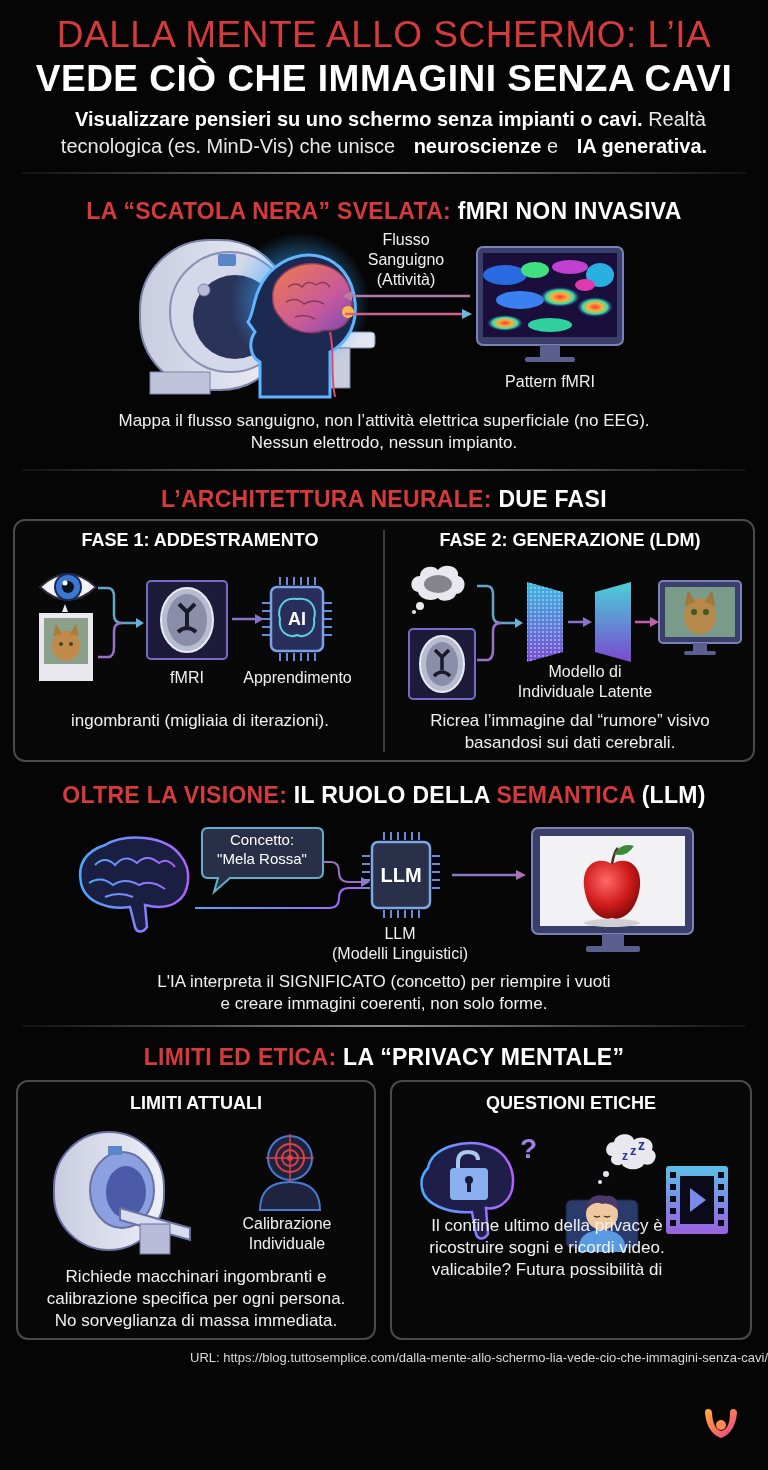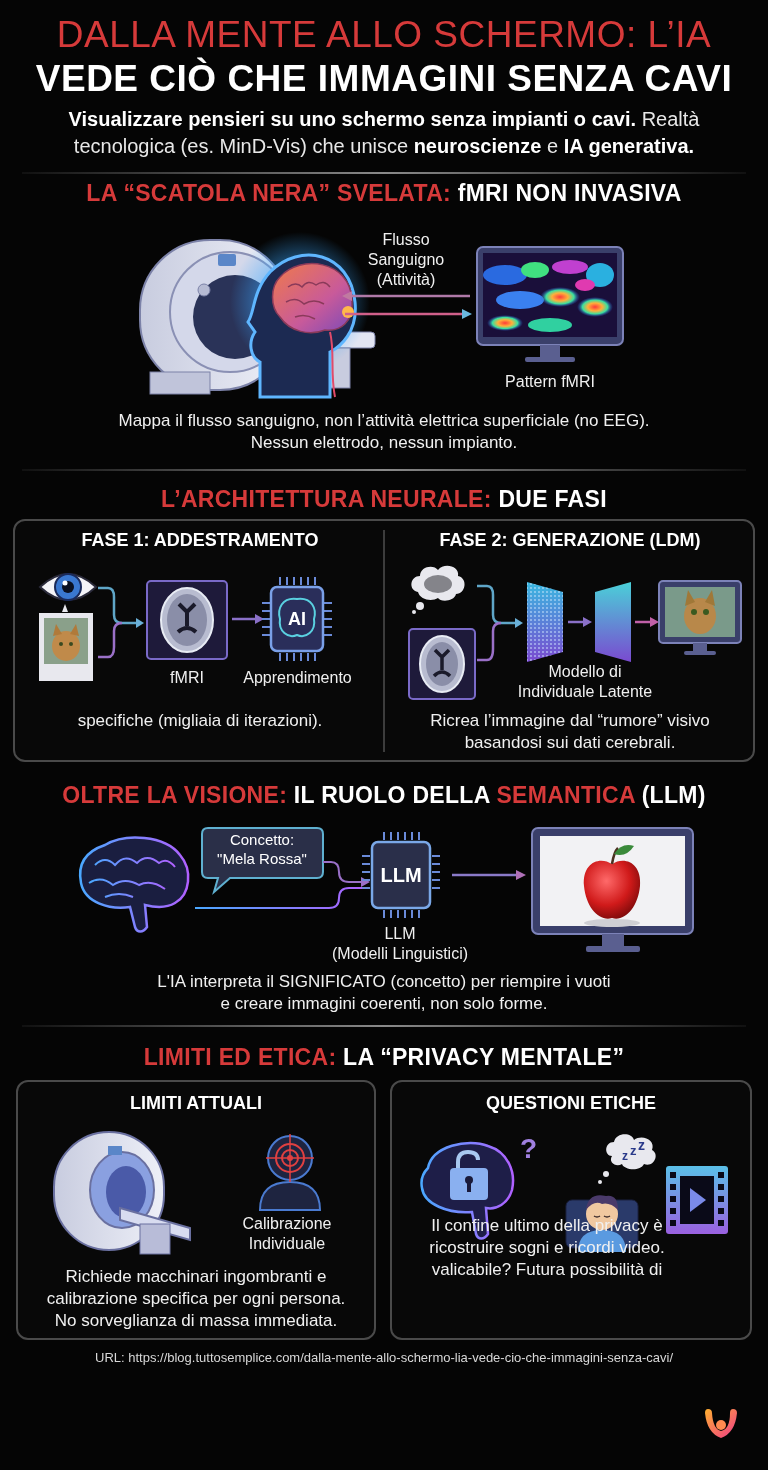--- a/index.html
+++ b/index.html
@@ -3,44 +3,44 @@
 <meta charset="utf-8">
 <style>
   * { box-sizing: border-box; margin: 0; padding: 0; }
   html, body { width: 768px; height: 1470px; background: #050505; overflow: hidden; }
   body { font-family: "Liberation Sans", "DejaVu Sans", sans-serif; color: #f2f2f2; position: relative; }
   .red { color: #d63a3a; }
   .white { color: #ffffff; }
   .title1 { position: absolute; top: 14px; left: 0; width: 768px; text-align: center; font-size: 37px; font-weight: normal; letter-spacing: 0.5px; color: #d63a3a; }
   .title2 { position: absolute; top: 58px; left: 0; width: 768px; text-align: center; font-size: 37px; font-weight: bold; letter-spacing: 0.5px; color: #fff; }
   .intro { position: absolute; top: 106px; left: 0; width: 768px; text-align: center; font-size: 20px; line-height: 27px; color: #e8e8e8; }
-  .intro b { color: #fff; }
+  .intro b { color: #fff; margin-left: 13px; }
   .divider { position: absolute; left: 22px; width: 724px; height: 2px; background: linear-gradient(90deg, rgba(120,120,120,0.1), #8a8a8a 50%, rgba(120,120,120,0.1)); }
   .sec-title { position: absolute; left: 0; width: 768px; text-align: center; font-size: 23px; font-weight: bold; letter-spacing: 0.3px; }
   .caption { position: absolute; text-align: center; font-size: 17px; line-height: 22px; color: #f0f0f0; }
   .label { position: absolute; text-align: center; font-size: 16px; line-height: 20px; color: #f0f0f0; }
   .panel { position: absolute; border: 2px solid #4a4a4a; border-radius: 12px; background: #080808; }
   .panel-title { position: absolute; text-align: center; font-size: 18px; font-weight: bold; color: #fff; }
   .vsep { position: absolute; width: 2px; background: #3c3c3c; }
   svg { position: absolute; overflow: visible; }
-  .url { position: absolute; top: 1350px; left: 0; width: 768px; text-align: center; font-size: 13px; color: #d8d8d8; }
+  .url { position: absolute; top: 1350px; left: 0; width: 768px; text-align: right; font-size: 13px; color: #d8d8d8; }
 </style>
 </head>
 <body>
 
 <div class="title1">DALLA MENTE ALLO SCHERMO: L’IA</div>
 <div class="title2">VEDE CIÒ CHE IMMAGINI SENZA CAVI</div>
 <div class="intro">
   <div><b>Visualizzare pensieri su uno schermo senza impianti o cavi.</b><span> Realtà</span></div>
   <div><span>tecnologica (es. MinD-Vis) che unisce </span><b>neuroscienze</b><span> e </span><b>IA generativa.</b></div>
 </div>
 
 <div class="divider" style="top:172px"></div>
 
-<div class="sec-title" style="top:180px">
+<div class="sec-title" style="top:198px">
   <span class="red">LA “SCATOLA NERA” SVELATA: </span><span class="white">fMRI NON INVASIVA</span>
 </div>
 
 <svg style="left:130px;top:232px" width="310" height="165" viewBox="0 0 310 165">
   <defs>
     <linearGradient id="mriG" x1="0" x2="1">
         <stop offset="0" stop-color="#c8ccdf"></stop>
         <stop offset="1" stop-color="#eef0f8"></stop>
       </linearGradient>
     <radialGradient id="glow" cx="0.5" cy="0.5" r="0.5">
@@ -181,21 +181,21 @@
       <line x1="62" y1="60" x2="70" y2="60"></line>
   </g>
   <rect x="9" y="12" width="52" height="64" rx="6" fill="#2a2e5a" stroke="#7aa0e8" stroke-width="2.5"></rect>
   <path d="M35 24 C20 22 15 34 18 44 C16 56 26 64 35 60 C44 64 54 56 52 44 C55 34 50 22 35 24 Z" fill="none" stroke="#5ad0e0" stroke-width="2"></path>
   <text x="35" y="50" text-anchor="middle" font-family="Liberation Sans, sans-serif" font-weight="bold" font-size="18" fill="#fff">AI</text>
 </svg>
 <div class="label" style="left:146px;top:668px;width:82px">fMRI</div>
 <div class="label" style="left:240px;top:668px;width:115px">Apprendimento</div>
 
 <div class="caption" style="left:20px;top:710px;width:360px">
-  <div>specifiche (migliaia di iterazioni).</div>
+  <div>ingombranti (migliaia di iterazioni).</div>
 </div>
 
 <svg style="left:408px;top:562px" width="60" height="52" viewBox="0 0 60 52">
   <path d="M10 30 C0 28 2 14 12 14 C12 4 26 2 30 8 C36 0 52 4 50 14 C60 16 58 32 48 32 C46 40 32 40 30 36 C24 40 12 38 10 30 Z" fill="#e8e8ee"></path>
   <ellipse cx="30" cy="22" rx="14" ry="9" fill="#6a6a70" opacity="0.8"></ellipse>
   <circle cx="12" cy="44" r="4" fill="#e8e8ee"></circle>
     <circle cx="6" cy="50" r="2" fill="#e8e8ee"></circle>
 </svg>
 <svg style="left:408px;top:628px" width="68" height="72" viewBox="0 0 68 72">
   <rect x="1" y="1" width="66" height="70" rx="4" fill="#1e1a3a" stroke="#7a6ac8" stroke-width="2"></rect>

